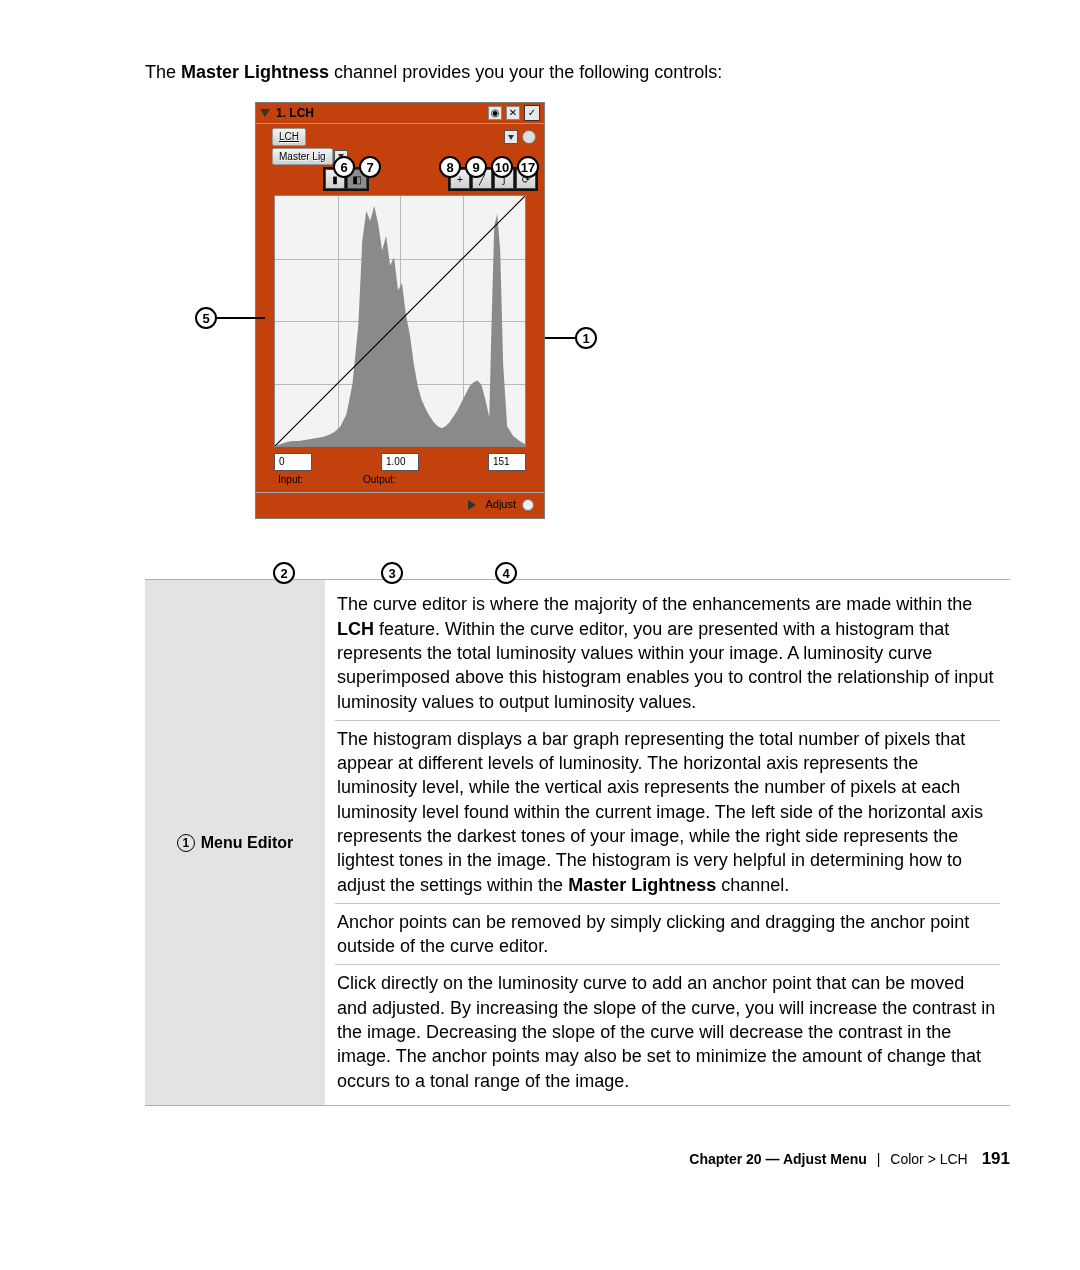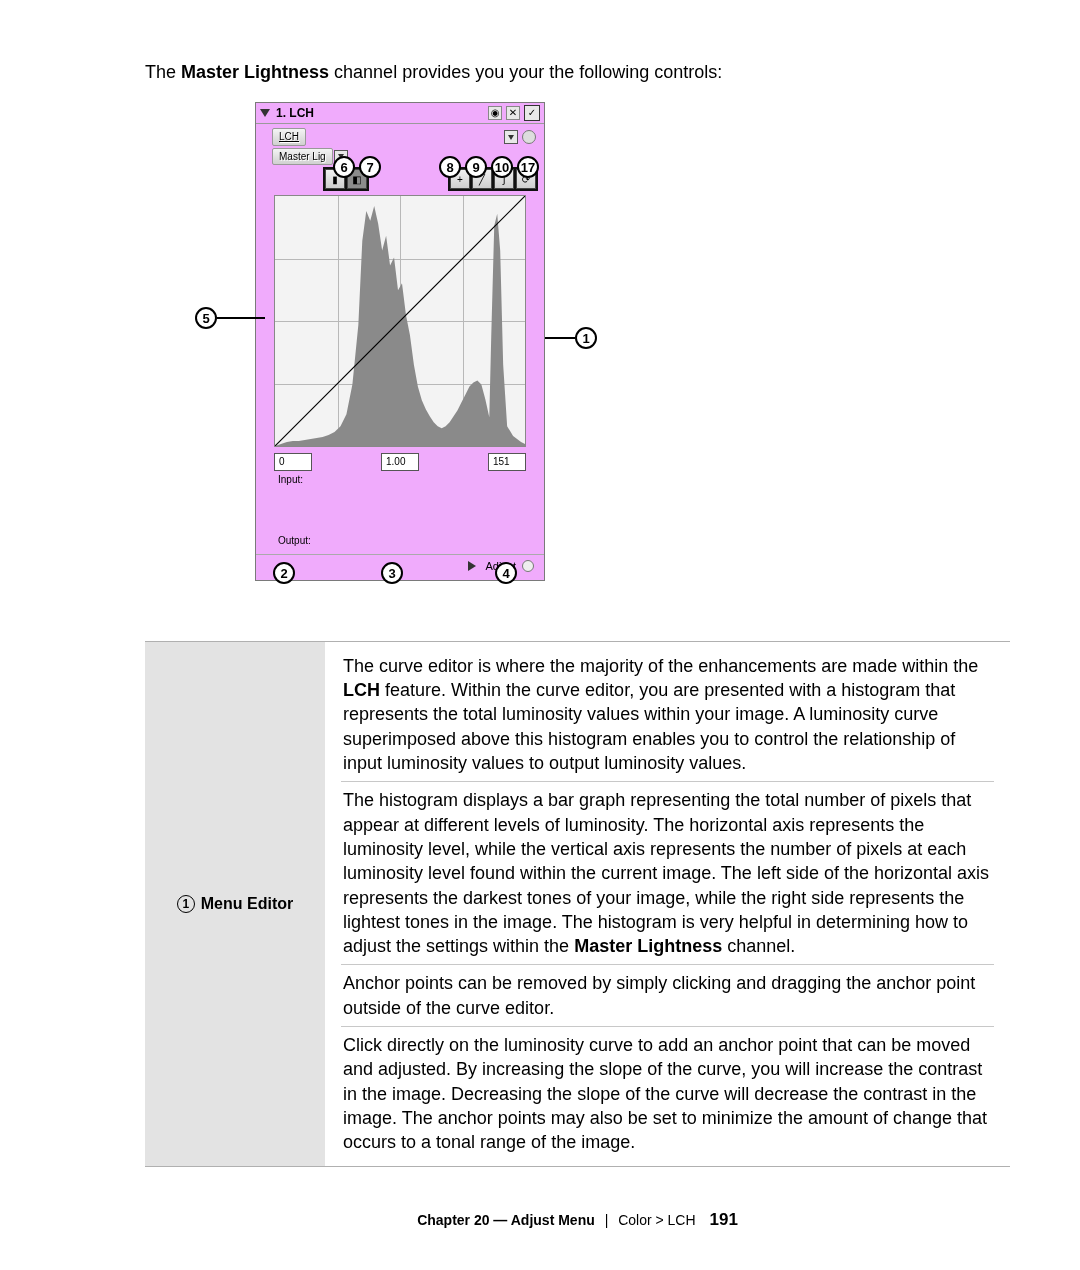--- a/index.html
+++ b/index.html
@@ -17,21 +17,21 @@
 
   
   .shot-wrap {
     position: relative;
     width: 380px;
     margin: 0 0 60px 50px;
   }
   .panel {
     width: 290px;
     border: 1px solid #7a7a7a;
-    background: #f0abfc;
+    background: #c2410c;
     margin-left: 60px;
   }
   .titlebar {
     display: flex;
     align-items: center;
     gap: 4px;
     padding: 2px 4px;
     font-size: 12px;
     border-bottom: 1px solid #9a9a9a;
   }
@@ -133,22 +133,22 @@
 
   .under-row {
     display: flex; justify-content: space-between;
     padding: 4px 18px 2px 18px;
   }
   .val-box {
     border: 1px solid #555; background: #fff;
     font-size: 10px; padding: 1px 4px; width: 38px;
   }
   .io-row {
-    display: flex; gap: 48px;
-    padding: 0 22px 6px 22px; font-size: 10px; flex-direction: column;
+    display: flex; gap: 60px;
+    padding: 0 22px 6px 22px; font-size: 10px;
   }
   .opac-row {
     display: flex; align-items: center;
     border-top: 1px solid #aaa;
     padding: 4px 10px 6px 0;
     font-size: 11px;
     justify-content: flex-end;
     gap: 6px;
   }
   .opac-circ { width: 12px; height: 12px; border: 1px solid #777; border-radius: 50%; background: #eee; }
@@ -182,30 +182,30 @@
   }
   .desc-left .inline-co {
     display: inline-flex;
     width: 18px; height: 18px;
     border: 1.5px solid #000;
     border-radius: 50%;
     align-items: center; justify-content: center;
     font-size: 12px; font-weight: bold;
     margin-right: 6px;
   }
-  .desc-right { flex: 1; padding: 6px 16px; }
+  .desc-right { flex: 1; padding: 6px 10px; }
   .desc-right p {
     padding: 6px 2px;
     border-bottom: 1px solid #c8c8c8;
   }
   .desc-right p:last-child { border-bottom: none; }
 
   .footer {
     margin-top: 42px;
-    text-align: center;
+    text-align: right;
     font-size: 14px;
   }
   .footer .sep { margin: 0 6px; font-weight: normal; }
   .footer .pg { font-weight: bold; font-size: 17px; margin-left: 10px; }
 </style>
 </head>
 <body>
 
 <p class="intro">
   <span>The </span><strong>Master Lightness</strong><span> channel provides you your the following controls:</span>

